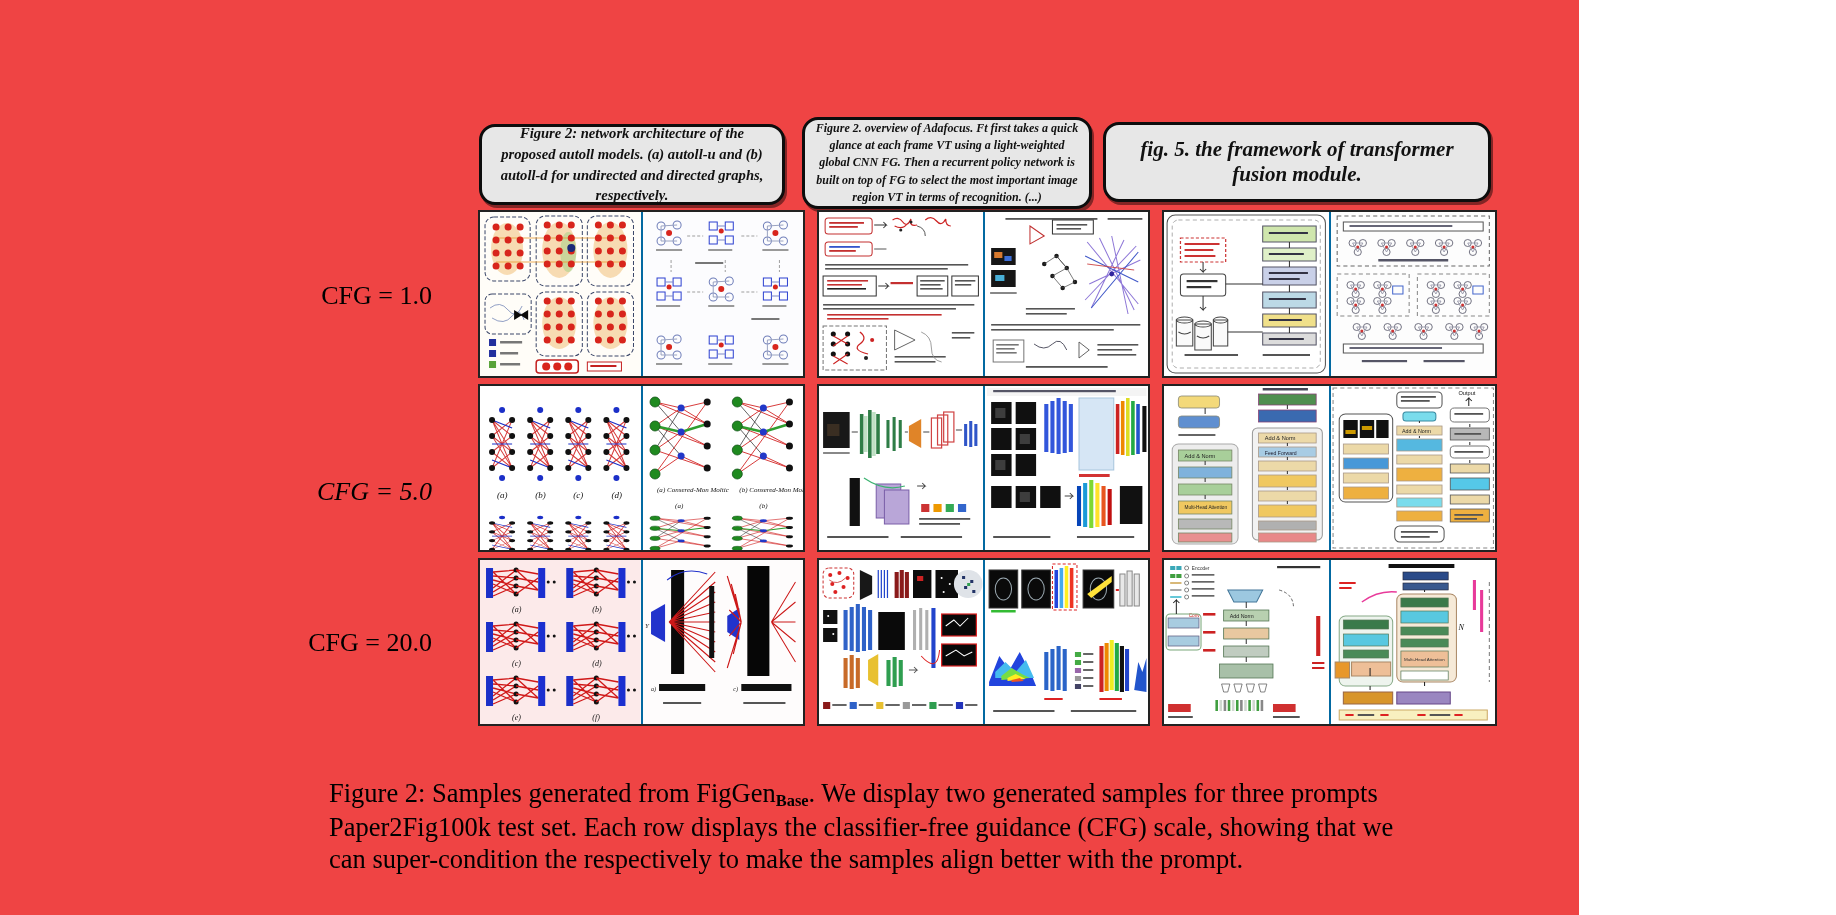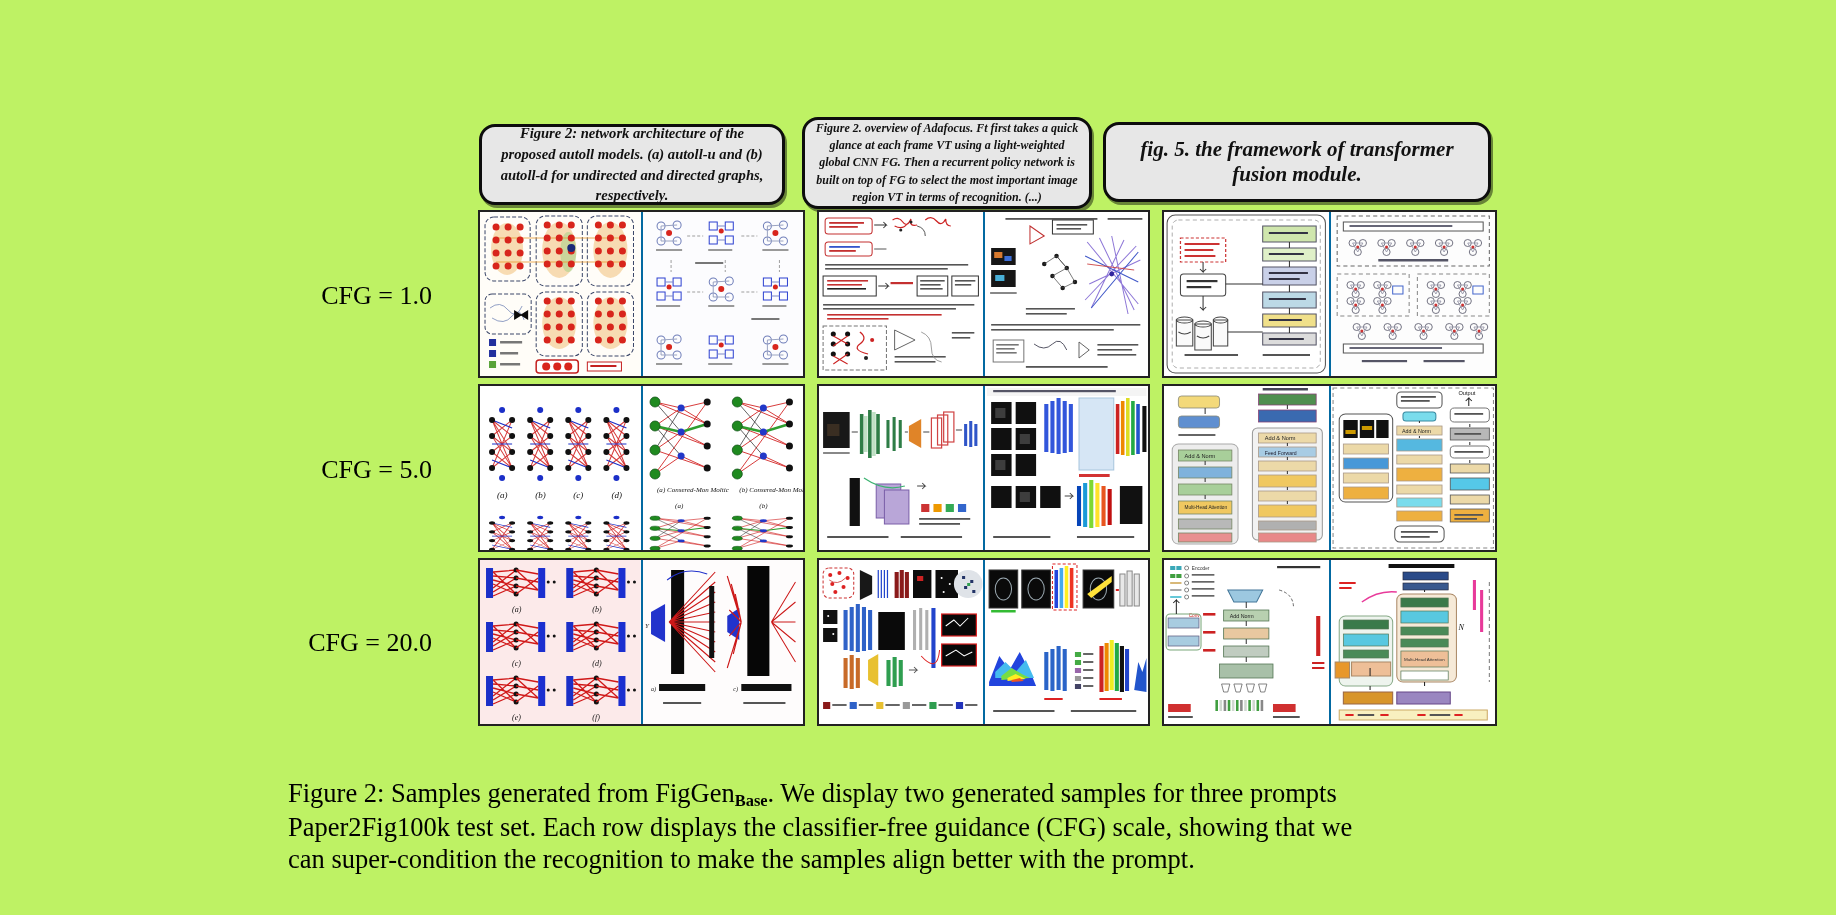--- a/index.html
+++ b/index.html
@@ -1,34 +1,34 @@
 <!DOCTYPE html>
 <html><head>
 <meta charset="utf-8">
 <style>
   html,body{margin:0;padding:0;background:#fff;}
-  .page{position:relative;width:1836px;height:915px;background:#bef264;overflow:hidden;
+  .page{position:relative;width:1579px;height:915px;background:#ef4444;overflow:hidden;
         font-family:"Liberation Serif",serif;}
   .prompt-box{position:absolute;box-sizing:border-box;background:#e7e7e7;border:3px solid #0d0d0d;
         border-radius:16px;display:flex;align-items:center;justify-content:center;
         box-shadow:2px 3px 0 rgba(0,0,0,0.45);padding:6px 10px;text-align:center;
         font-style:italic;font-weight:600;color:#111;}
   .prompt-1{left:479px;top:124px;width:306px;height:81px;font-size:14.6px;line-height:1.42;}
   .prompt-2{left:802px;top:117px;width:290px;height:92px;font-size:12px;line-height:1.42;}
   .prompt-3{left:1103px;top:122px;width:388px;height:80px;font-size:21px;}
   .cfg-label{position:absolute;left:240px;width:192px;text-align:right;font-size:26px;color:#000;}
-  .cfg-1{top:281px;} .cfg-2{top:455px;} .cfg-3{top:628px;}
+  .cfg-1{top:281px;} .cfg-2{top:477px;font-style:italic;} .cfg-3{top:628px;}
   .panel{position:absolute;box-sizing:border-box;border:2px solid #222;background:#fff;display:flex;}
   .r1{top:210px;height:168px;} .r2{top:384px;height:168px;} .r3{top:558px;height:168px;}
   .c1{left:478px;width:327px;} .c2{left:817px;width:333px;} .c3{left:1162px;width:335px;}
   .sample{flex:1 1 50%;min-width:0;position:relative;}
   .sample + .sample{border-left:2px solid #0369a1;}
   .sample svg{display:block;width:100%;height:100%;}
   .caption{position:absolute;left:288px;top:777px;width:1190px;font-size:26.5px;line-height:1.22;color:#000;}
-  .caption .cline{white-space:nowrap;}
+  .caption .cline{white-space:nowrap;margin-left:41px;}
   .sub{font-size:0.62em;font-weight:bold;vertical-align:-0.25em;}
   .micro{font-family:"Liberation Sans",sans-serif;}
 </style>
 </head>
 <body>
 
 <div class="page">
 
   <div class="prompt-box prompt-1">
     <span>Figure 2: network architecture of the proposed autoll models. (a) autoll-u and (b) autoll-d for undirected and directed graphs, respectively.</span>
@@ -1014,16 +1014,16 @@
         <path d="M154,22v100" stroke="#555" stroke-width="0.8" stroke-dasharray="4 3" fill="none"></path>
         <path d="M38,126v4M91,122v4M91,30v2M38,116v-8" stroke="#222" stroke-width="1" fill="none"></path>
         <text x="124" y="70" font-family="Liberation Serif" font-style="italic" font-size="8" fill="#111">N</text>
       </svg>
     </div>
   </div>
 
   <div class="caption">
     <div class="cline"><span>Figure 2: Samples generated from FigGen</span><span class="sub">Base</span><span>. We display two generated samples for three prompts</span></div>
     <div class="cline">Paper2Fig100k test set. Each row displays the classifier-free guidance (CFG) scale, showing that we</div>
-    <div class="cline">can super-condition the recognition to make the samples align better with the prompt.</div>
+    <div class="cline">can super-condition the respectively to make the samples align better with the prompt.</div>
   </div>
 
 </div>
 
 </body></html>

